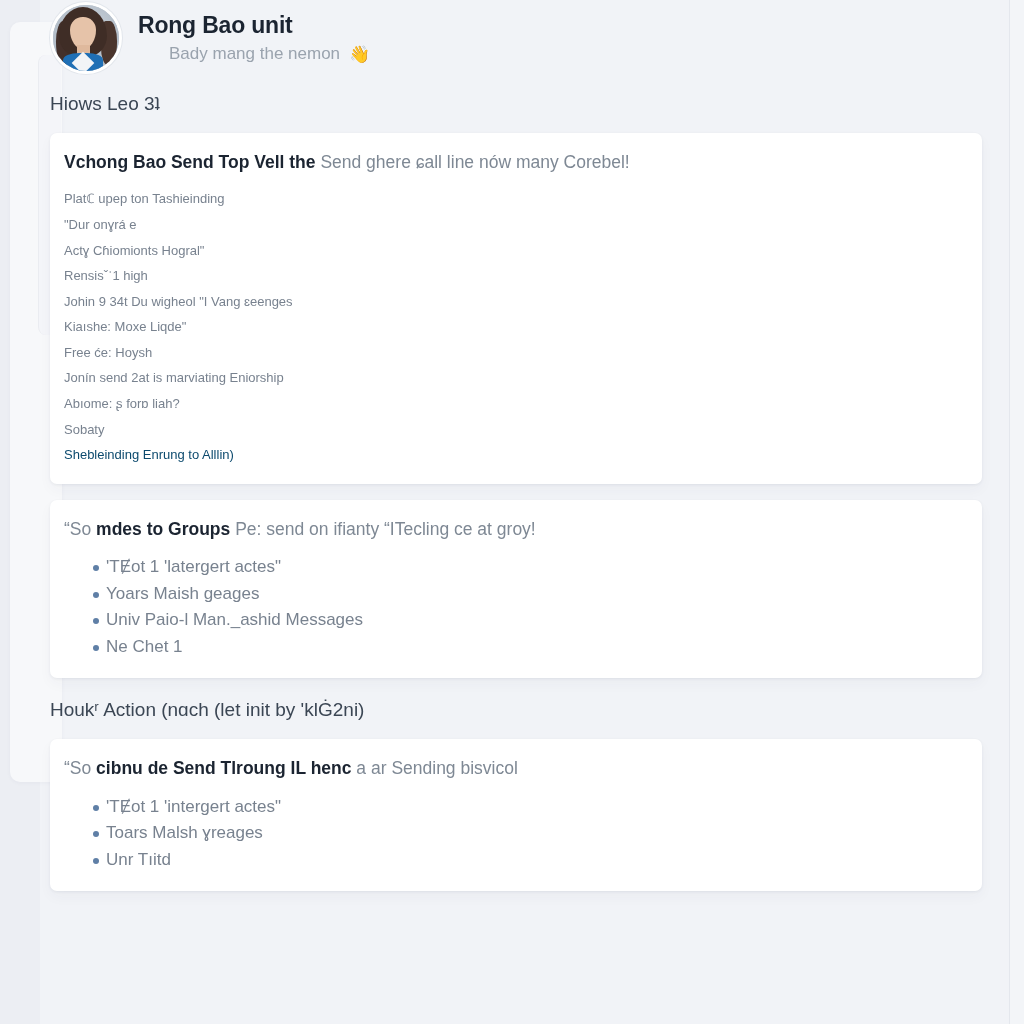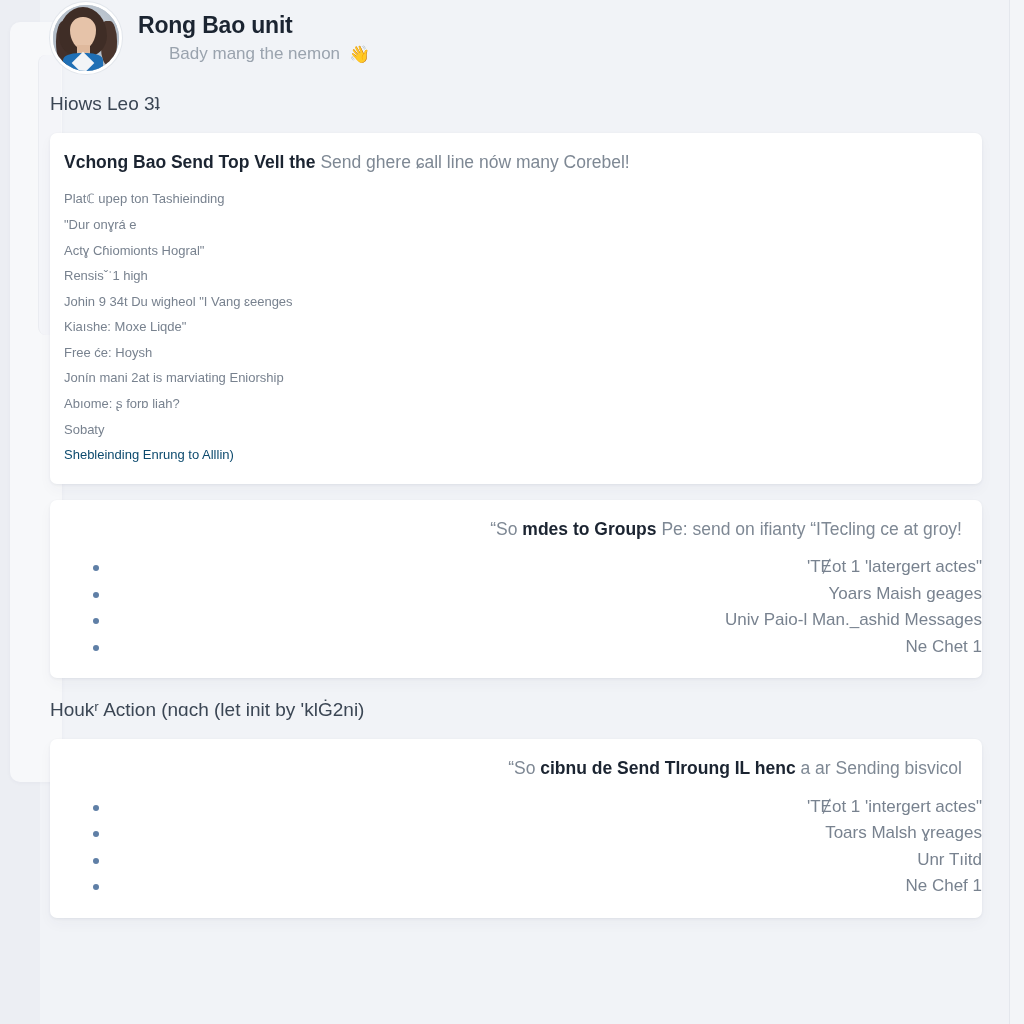--- a/index.html
+++ b/index.html
@@ -227,21 +227,20 @@
     position: absolute;
     left: 29px;
     top: 11px;
     width: 6px;
     height: 6px;
     border-radius: 50%;
     background: #5f7fa6;
   }
   .card.trailing {
     padding-bottom: 18px;
-    text-align: right;
   }
 </style>
 </head>
 <body>
 
 <div id="app-shell">
 
   <div class="rail-outer">
     <div class="rail-card"></div>
     <div class="rail-inner-line"></div>
@@ -278,21 +277,21 @@
         <b>Vchong Bao Send Top Vell the</b><span> Send ghere ɕall line nów many Corebel!</span>
       </div>
       <div class="plain-lines">
         <div class="line">Platℂ upep&nbsp;ton Tashieinding</div>
         <div class="line">"Dur onɣrá e</div>
         <div class="line">Actɣ Cɦiomionts Hogral"</div>
         <div class="line">Rensisˇˈ1 high</div>
         <div class="line">Johin 9 34t Du wigheol "I Vang ɛeenges</div>
         <div class="line">Kiaıshe: Moxe Liqde"</div>
         <div class="line">Free će: Hoysh</div>
-        <div class="line">Jonín mani 2at is marviating Eniorship</div>
+        <div class="line">Jonín send 2at is marviating Eniorship</div>
         <div class="line">Abıome: ʂ forɒ liah?</div>
         <div class="line">Sobaty</div>
         <div class="line link">Shebleinding Enrung to Alllin)</div>
       </div>
     </div>
 
     <div class="card trailing">
       <div class="card-lead">
         <span>“So </span><b>mdes to Groups</b><span> Pe: send on ifianty “ITecling ce at groy!</span>
       </div>
@@ -306,18 +305,17 @@
 
     <div class="section-heading">Houkʳ Action (nɑch (let init by 'klĠ2ni)</div>
     <div class="card trailing">
       <div class="card-lead">
         <span>“So </span><b>cibnu de Send Tlroung IL henc</b><span> a ar Sending bisvicol</span>
       </div>
       <ul class="bullets">
         <li>'TɆot 1 'intergert actes"</li>
         <li>Toars Malsh ɣreages</li>
         <li>Unr Tıitd</li>
-        <li>Ne Chef 1</li>
       </ul>
     </div>
 
   </div>
 </div>
 
 </body></html>

